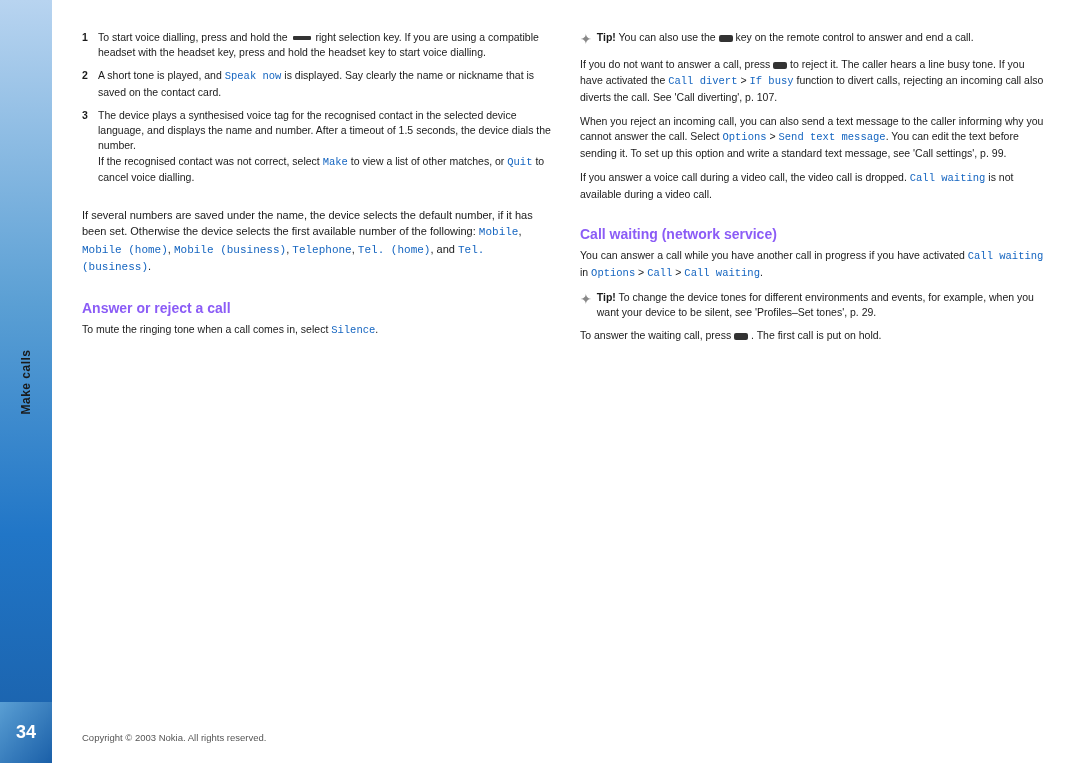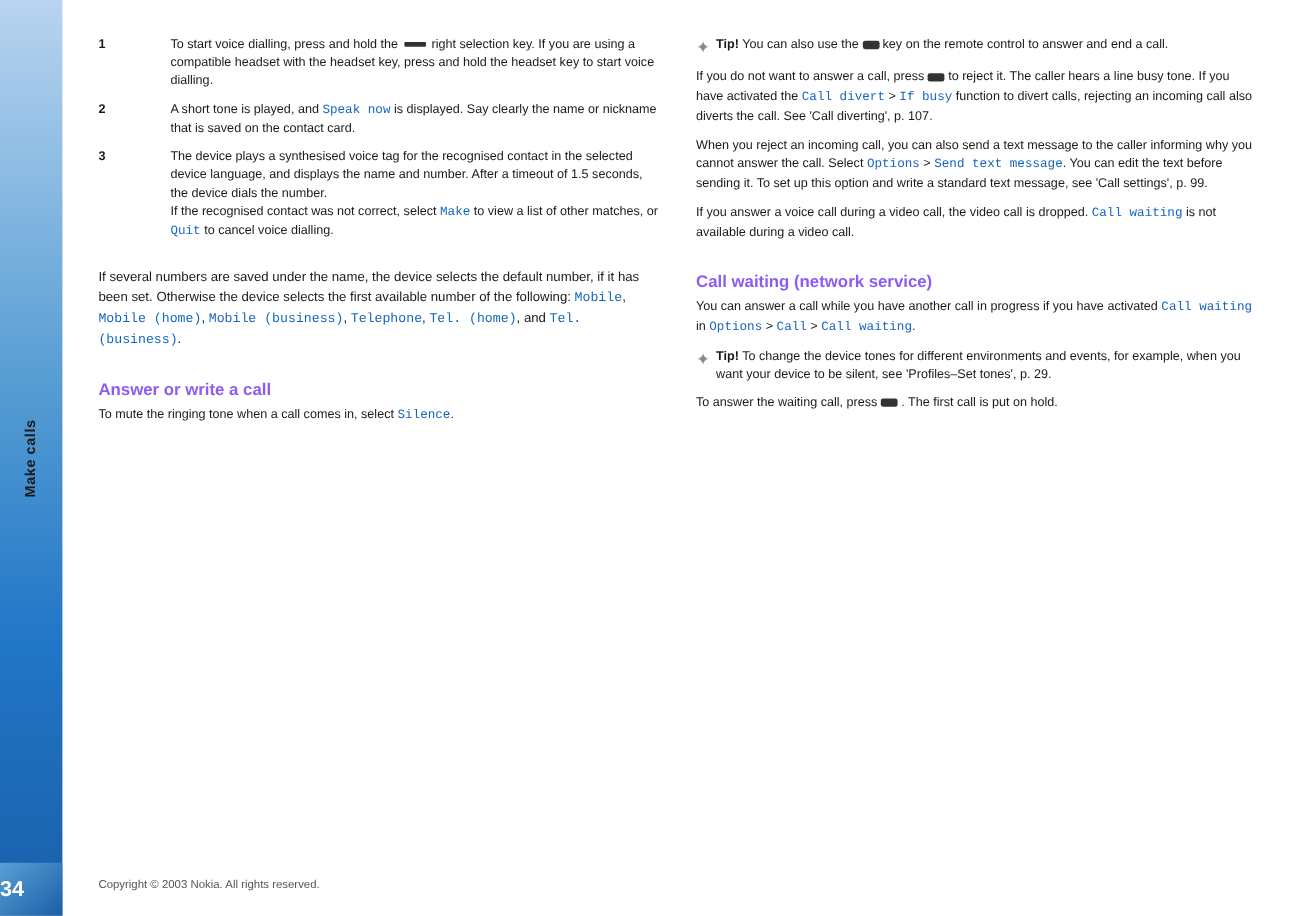--- a/index.html
+++ b/index.html
@@ -37,24 +37,25 @@
       font-size: 12px;
       font-weight: bold;
       letter-spacing: 0.5px;
     }
     
     .page-number-box {
       position: absolute;
       bottom: 0;
       left: 0;
       width: 52px;
-      height: 44px;
+      height: 61px;
       background: linear-gradient(to bottom right, #5a9fd4, #1a5fa8);
       display: flex;
       align-items: center;
+      justify-content: center;
     }
     .page-number {
       color: #ffffff;
       font-size: 18px;
       font-weight: bold;
     }
     
     .main-content {
       flex: 1;
       padding: 30px 30px 20px 30px;
@@ -87,21 +88,20 @@
       font-size: 10.5px;
       line-height: 1.45;
     }
     .num {
       font-weight: bold;
       min-width: 10px;
       flex-shrink: 0;
     }
     .list-text {
       flex: 1;
-      margin-left: 44px;
     }
     .blue-link {
       color: #1565c0;
       text-decoration: none;
       font-family: Liberation Mono, monospace;
     }
     .section-heading {
       font-size: 14px;
       font-weight: bold;
       margin-top: 16px;
@@ -180,21 +180,21 @@
             The device plays a synthesised voice tag for the recognised contact in the selected device language, and displays the name and number. After a timeout of 1.5 seconds, the device dials the number.<br>
             If the recognised contact was not correct, select <a class="blue-link">Make</a> to view a list of other matches, or <a class="blue-link">Quit</a> to cancel voice dialling.
           </span>
         </li>
       </ol>
 
       <p class="if-several-para">
         If several numbers are saved under the name, the device selects the default number, if it has been set. Otherwise the device selects the first available number of the following: <a class="blue-link">Mobile</a>, <a class="blue-link">Mobile (home)</a>, <a class="blue-link">Mobile (business)</a>, <a class="blue-link">Telephone</a>, <a class="blue-link">Tel. (home)</a>, and <a class="blue-link">Tel. (business)</a>.
       </p>
 
-      <h2 class="section-heading">Answer or write a call</h2>
+      <h2 class="section-heading">Answer or reject a call</h2>
 
 
       <p class="paragraph">
         To mute the ringing tone when a call comes in, select <a class="blue-link">Silence</a>.
       </p>
 
       <div style="margin-top: auto; padding-top: 40px;">
         <p class="copyright">Copyright © 2003 Nokia. All rights reserved.</p>
       </div>
     </div>

